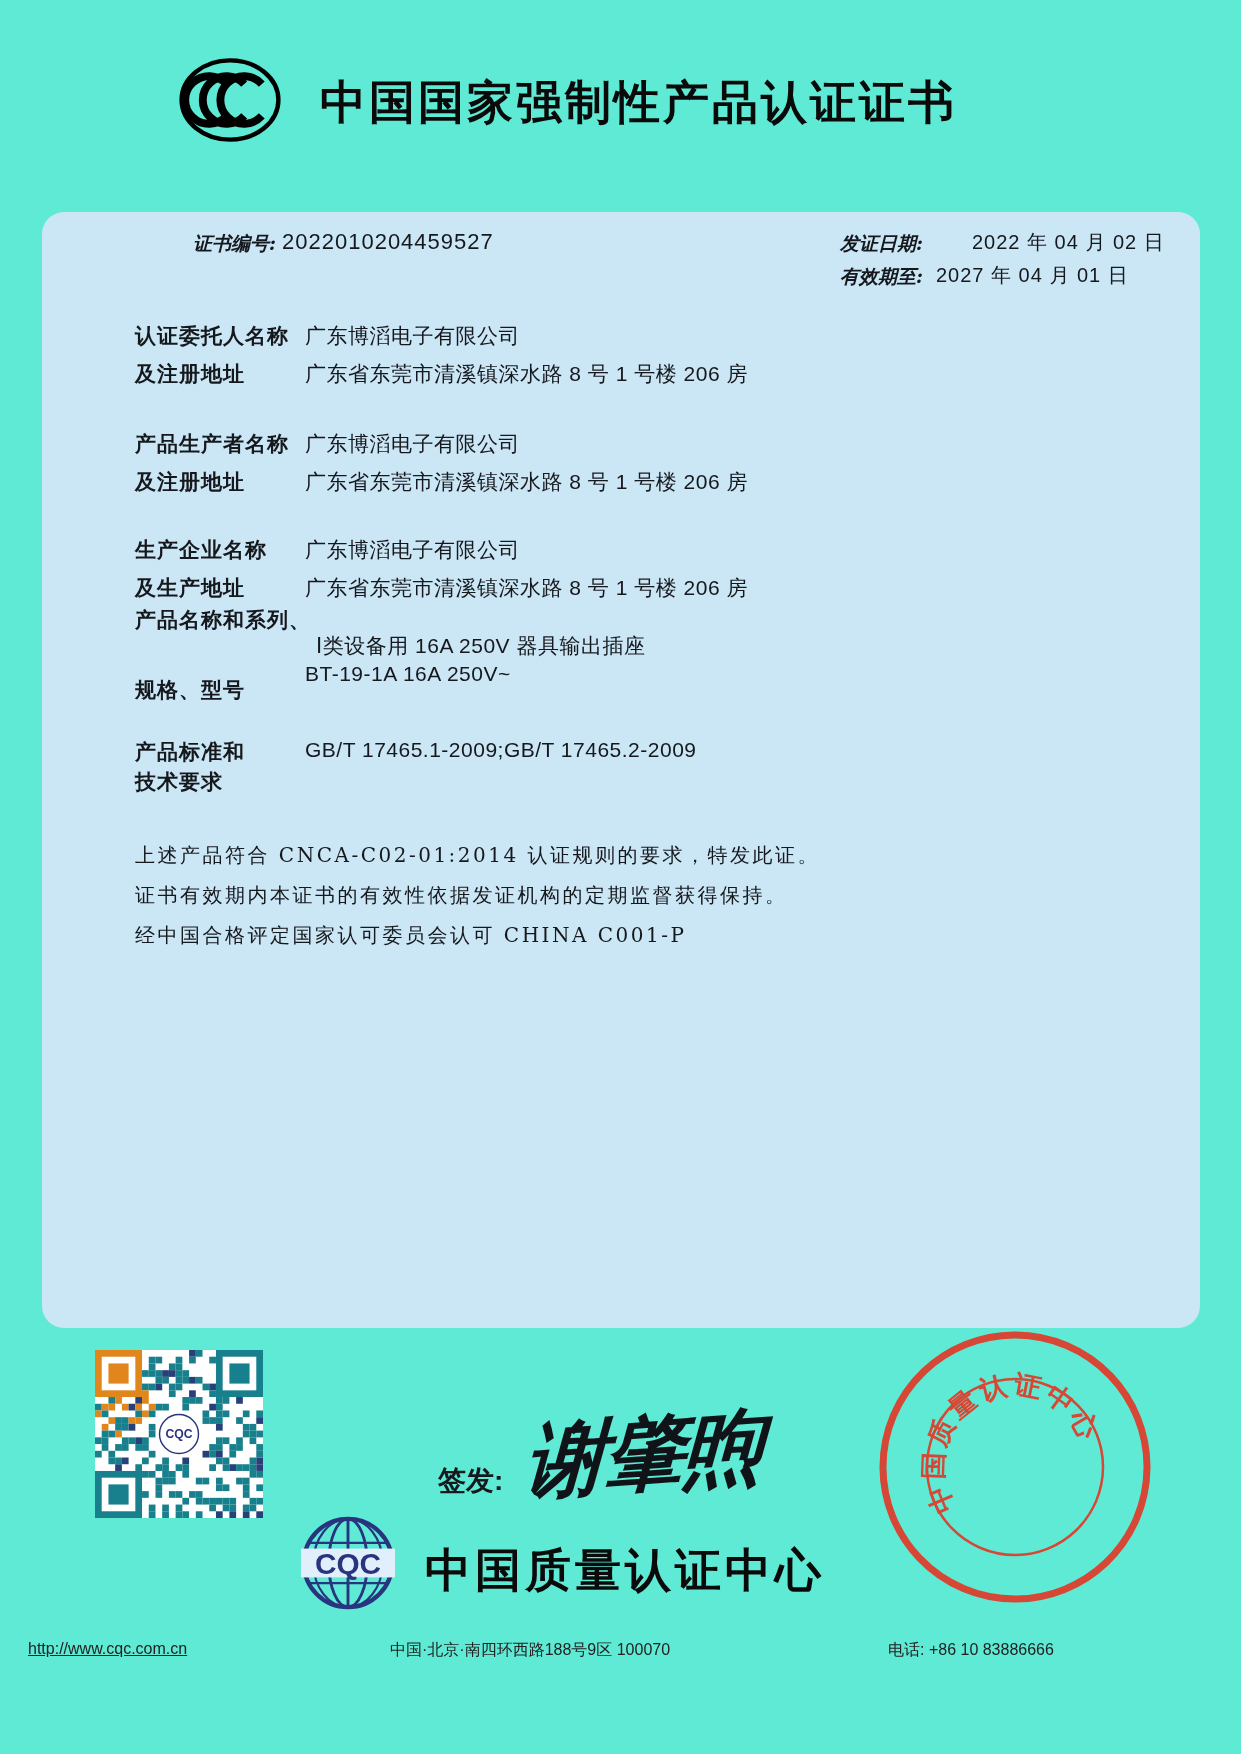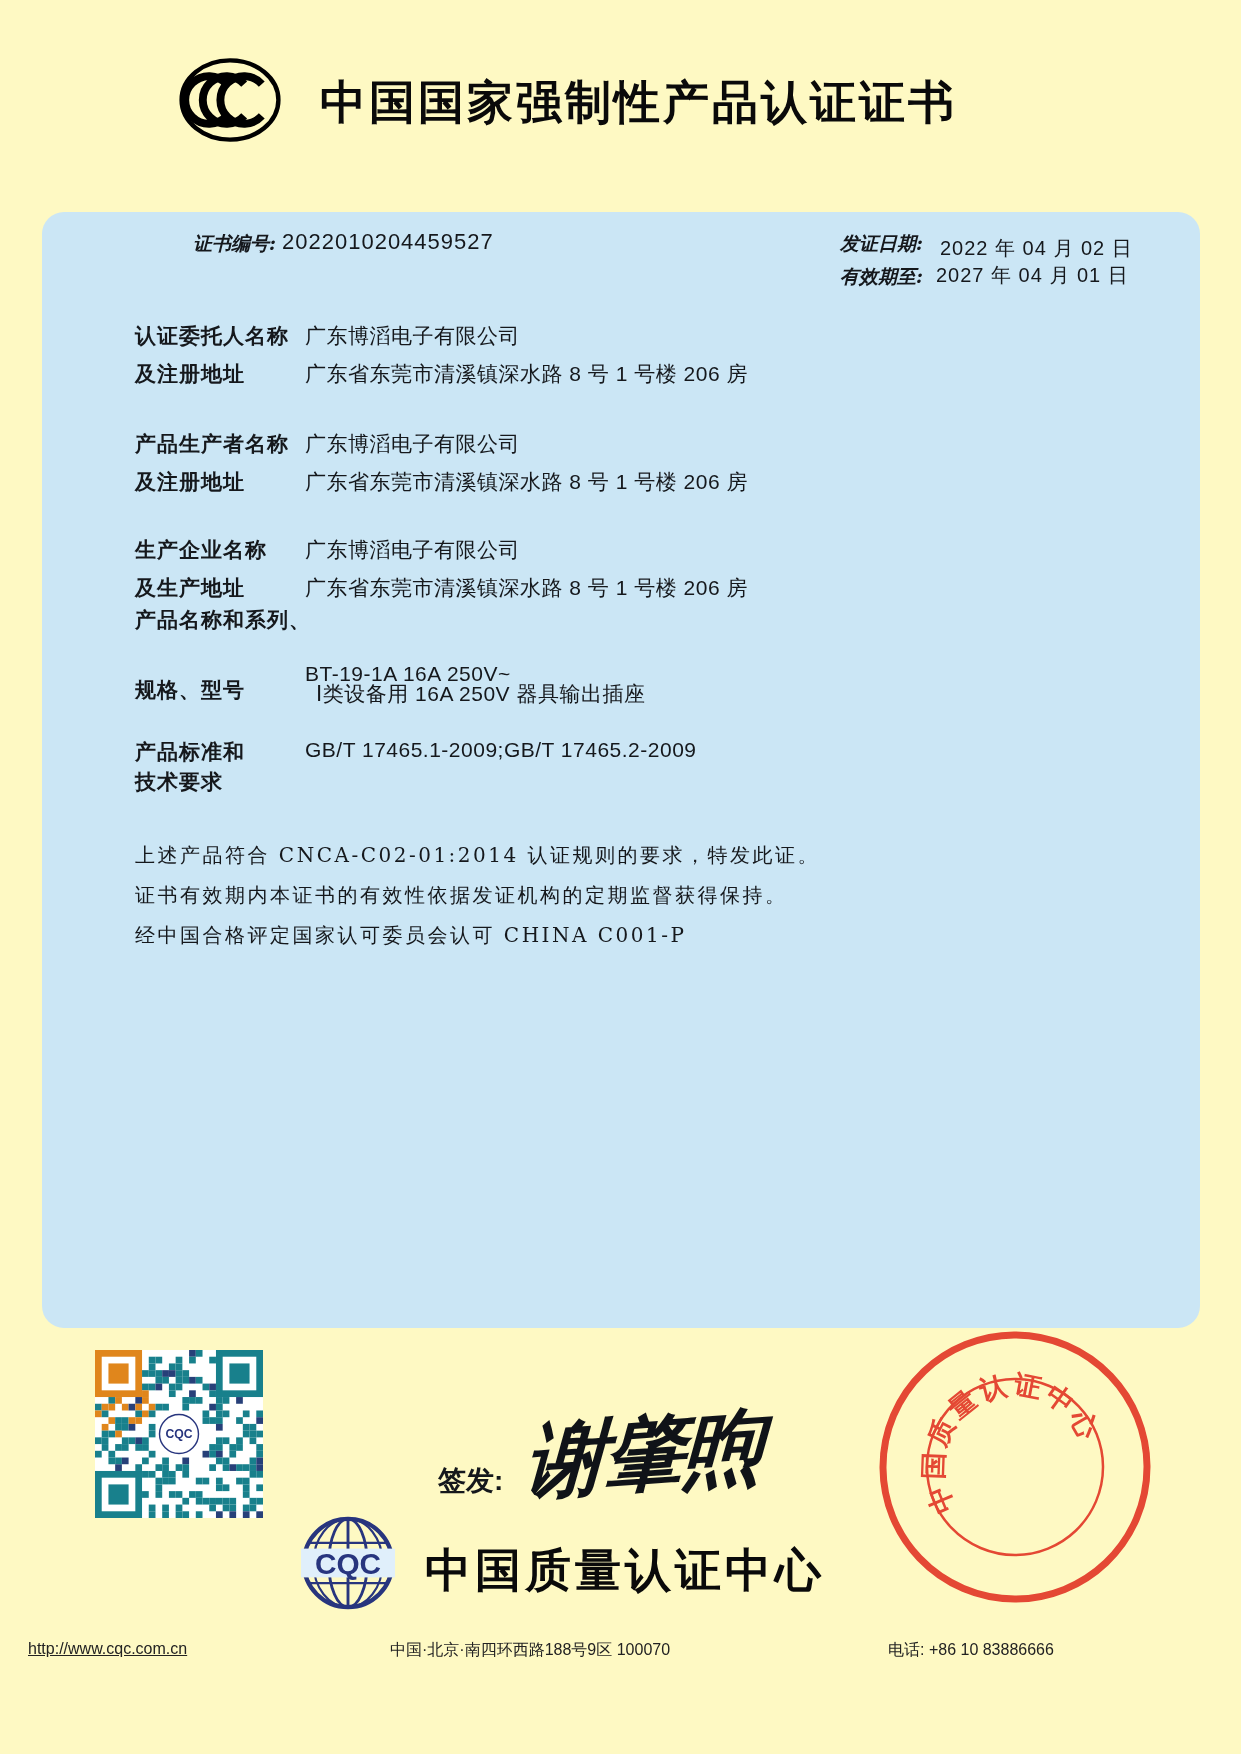--- a/index.html
+++ b/index.html
@@ -1,17 +1,17 @@
 <!DOCTYPE html>
 <html><head>
 <meta charset="utf-8">
 <style>
   html,body{margin:0;padding:0;background:#f3f8fc;}
   .page{
-    position:relative;width:1241px;height:1754px;background:#fef9c3;
+    position:relative;width:1241px;height:1754px;background:#5eead4;
     font-family:"Liberation Sans","DejaVu Sans",sans-serif;color:#15181c;overflow:hidden;
   }
   .panel{
     position:absolute;left:42px;top:212px;width:1158px;height:1116px;
     background:#cbe6f5;border-radius:22px;
   }
   .abs{position:absolute;white-space:nowrap;}
   .hdr-title{font-size:46px;font-weight:900;letter-spacing:3px;color:#0a0a0a;}
   .lbl-kai{font-family:"DejaVu Serif","Liberation Serif",serif;font-style:italic;font-weight:bold;font-size:19px;}
   .val-num{font-size:22px;letter-spacing:1px;}
@@ -43,21 +43,21 @@
     <path d="M 96.1 31.9 A 27 27 0 1 0 96.1 68.1" fill="none" stroke="#000" stroke-width="9"></path>
   </svg>
   <div class="abs hdr-title" style="left:320px;top:72px;">中国国家强制性产品认证证书</div>
 
   <div class="panel"></div>
 
   <span class="abs lbl-kai" style="left:193px;top:231px;">证书编号:</span>
   <span class="abs val-num" style="left:282px;top:229px;">2022010204459527</span>
 
   <span class="abs lbl-kai" style="left:840px;top:231px;">发证日期:</span>
-  <span class="abs val-date" style="left:940px;top:229px;margin-top:6px;">2022 年 04 月 02 日</span>
+  <span class="abs val-date" style="left:972px;top:229px;">2022 年 04 月 02 日</span>
   <span class="abs lbl-kai" style="left:840px;top:264px;">有效期至:</span>
   <span class="abs val-date" style="left:936px;top:262px;">2027 年 04 月 01 日</span>
 
   <div>
     <span class="abs f-label" style="left:135px;top:322px;">认证委托人名称</span>
     <span class="abs f-label" style="left:135px;top:360px;">及注册地址</span>
     <span class="abs f-value" style="left:305px;top:322px;">广东博滔电子有限公司</span>
     <span class="abs f-value" style="left:305px;top:360px;">广东省东莞市清溪镇深水路 8 号 1 号楼 206 房</span>
   </div>
 
@@ -71,21 +71,21 @@
   <div>
     <span class="abs f-label" style="left:135px;top:536px;">生产企业名称</span>
     <span class="abs f-label" style="left:135px;top:574px;">及生产地址</span>
     <span class="abs f-value" style="left:305px;top:536px;">广东博滔电子有限公司</span>
     <span class="abs f-value" style="left:305px;top:574px;">广东省东莞市清溪镇深水路 8 号 1 号楼 206 房</span>
   </div>
 
   <div>
     <span class="abs f-label" style="left:135px;top:606px;">产品名称和系列、</span>
     <span class="abs f-label" style="left:135px;top:676px;">规格、型号</span>
-    <span class="abs f-value" style="left:316px;top:632px;margin-top:48px;">Ⅰ类设备用 16A 250V 器具输出插座</span>
+    <span class="abs f-value" style="left:316px;top:632px;">Ⅰ类设备用 16A 250V 器具输出插座</span>
     <span class="abs f-value" style="left:305px;top:662px;">BT-19-1A 16A 250V~</span>
   </div>
 
   <div>
     <span class="abs f-label" style="left:135px;top:738px;">产品标准和</span>
     <span class="abs f-label" style="left:135px;top:768px;">技术要求</span>
     <span class="abs f-value" style="left:305px;top:738px;">GB/T 17465.1-2009;GB/T 17465.2-2009</span>
   </div>
 
   <div>

